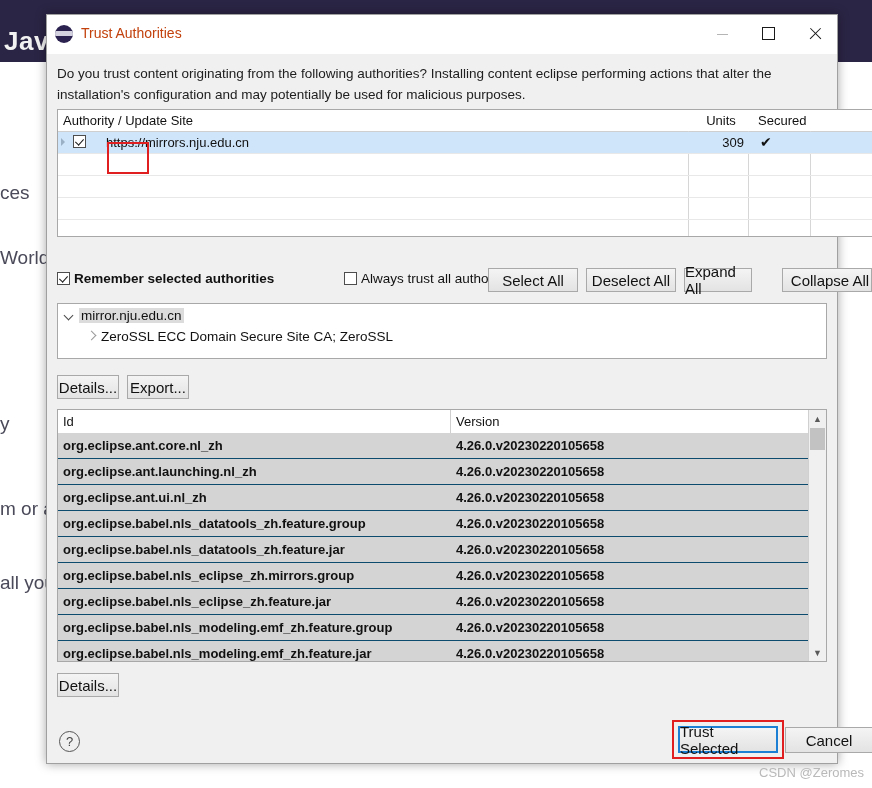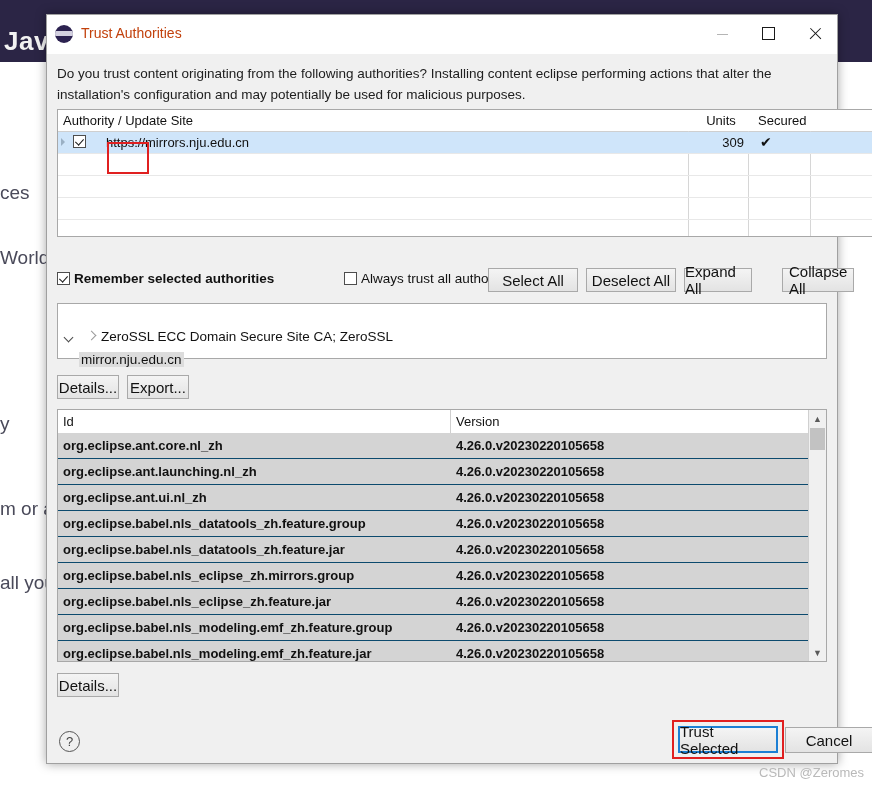--- a/index.html
+++ b/index.html
@@ -209,21 +209,21 @@
     border: 1px solid #a9a9a9;
     box-sizing: border-box;
     font-size: 15px;
     color: #111;
     display: flex; align-items: center; justify-content: center;
     font-family: "Liberation Sans", sans-serif;
   }
   #b-selectall  { left: 441px; top: 253px; width: 90px; }
   #b-deselect   { left: 539px; top: 253px; width: 90px; }
   #b-expand     { left: 637px; top: 253px; width: 68px; }
-  #b-collapse   { left: 735px; top: 253px; width: 72px; padding-left: 6px; }
+  #b-collapse   { left: 735px; top: 253px; width: 90px; padding-left: 6px; }
 
   
   #cert-tree {
     position: absolute; left: 10px; top: 288px;
     width: 770px; height: 56px;
     background: #ffffff;
     border: 1px solid #a8a8a8;
     box-sizing: border-box;
     font-size: 13.5px;
     color: #111;
@@ -237,21 +237,21 @@
     position: relative; margin-right: 3px;
   }
   #cert-root-arrow::after {
     content: "";
     position: absolute; left: 1px; top: 2px;
     width: 6px; height: 6px;
     border: solid #4a4a4a;
     border-width: 0 1.6px 1.6px 0;
     transform: rotate(45deg);
   }
-  #cert-root-label { background: #dcdcdc; padding: 0 2px; margin-top: 44px; }
+  #cert-root-label { background: #dcdcdc; padding: 0 2px; }
   #cert-child {
     position: absolute; left: 28px; top: 25px;
     display: flex; align-items: center;
   }
   #cert-child-arrow {
     width: 12px; height: 12px;
     position: relative; margin-right: 3px;
   }
   #cert-child-arrow::after {
     content: "";

